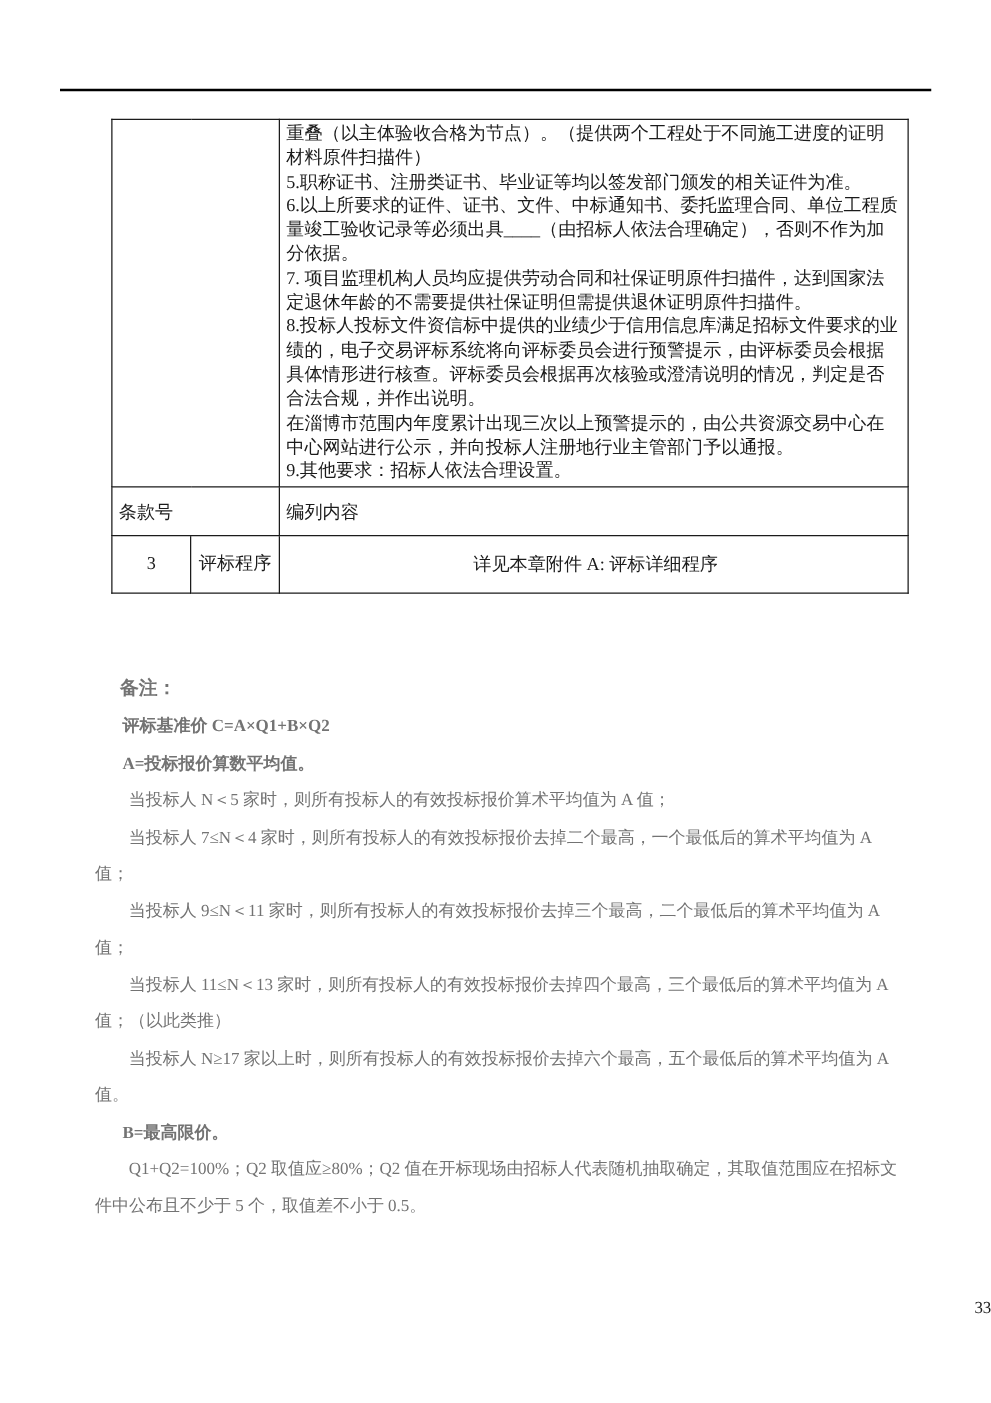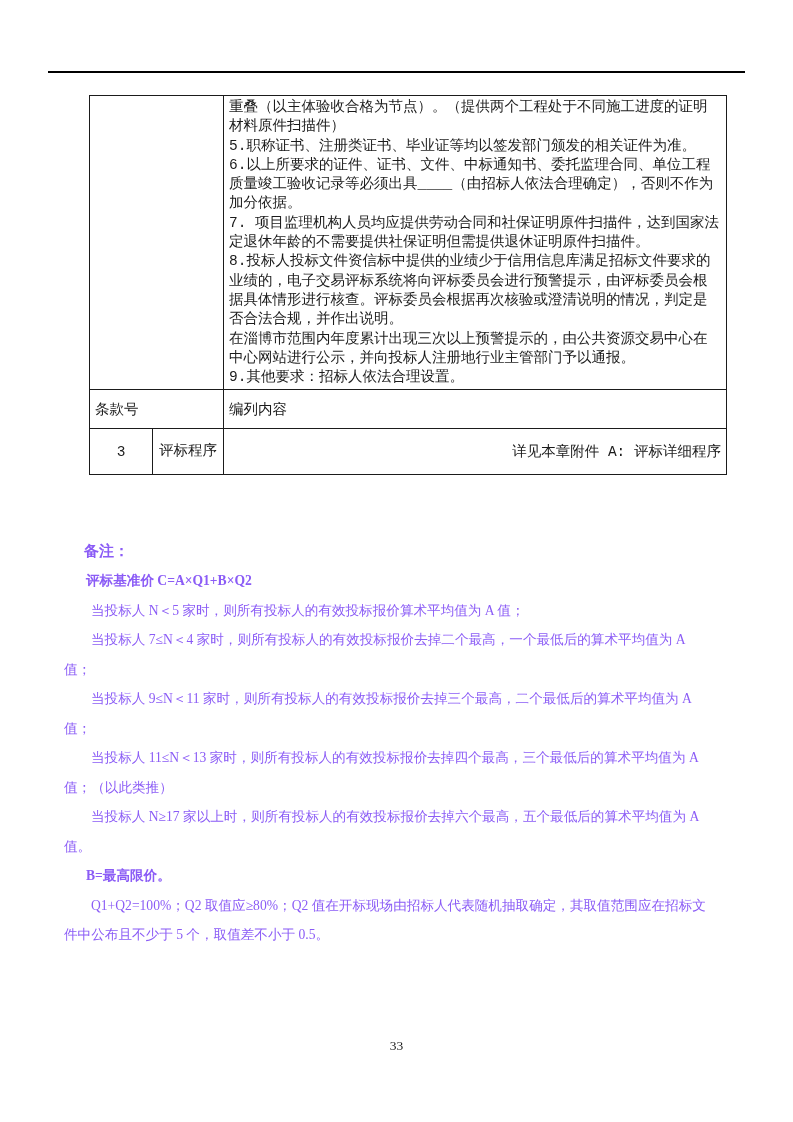--- a/index.html
+++ b/index.html
@@ -22,21 +22,20 @@
   }
   .clause-table {
     position: absolute;
     left: 89px;
     top: 95px;
     width: 638px;
     border-collapse: collapse;
     table-layout: fixed;
     font-size: 14.5px;
     color: #1b1b1b;
-    font-family: Liberation Mono, monospace;
   }
   .clause-table td {
     border: 1.5px solid #1b1b1b;
     padding: 1px 5px;
     vertical-align: middle;
     overflow: hidden;
   }
   td.cont-left { }
   td.cont-content {
     vertical-align: top;
@@ -46,46 +45,46 @@
   }
   .cell-para { margin: 0; }
   tr.hdr-row td {
     height: 36px;
     text-align: left;
   }
   tr.item-row-1 td { height: 43px; }
   tr.item-row-2 td { height: 46px; }
   td.num-cell { text-align: center; }
   td.title-cell { text-align: left; padding-left: 6px; line-height: 19.5px; }
-  td.content-cell { text-align: right; padding-left: 8px; }
+  td.content-cell { text-align: center; padding-left: 8px; }
   .notes {
     position: absolute;
-    left: 64px;
+    left: 76px;
     top: 536px;
     width: 648px;
     font-size: 13.6px;
     line-height: 29.5px;
-    color: #8b5cf6;
+    color: #737373;
   }
   .notes-heading {
     font-weight: bold;
     font-size: 15px;
     padding-left: 20px;
     margin: 0;
     line-height: 30px;
   }
   .np { margin: 0; }
   .ind1 { text-indent: 22px; font-weight: bold; }
   .ind2 { text-indent: 27px; }
   .page-number {
     position: absolute;
     top: 1038px;
     left: 0;
     width: 100%;
-    text-align: center;
+    text-align: right;
     font-size: 13.5px;
     color: #1b1b1b;
   }
 </style>
 </head>
 <body>
 
 <div class="page">
 
   <div class="header-rule"></div>
@@ -117,20 +116,21 @@
         <td class="num-cell">3</td>
         <td class="title-cell">评标程序</td>
         <td class="content-cell">详见本章附件 A: 评标详细程序</td>
       </tr>
     </tbody>
   </table>
 
   <div class="notes">
     <p class="notes-heading">备注：</p>
     <p class="np ind1">评标基准价 C=A×Q1+B×Q2</p>
+    <p class="np ind1">A=投标报价算数平均值。</p>
     <p class="np ind2">当投标人 N＜5 家时，则所有投标人的有效投标报价算术平均值为 A 值；</p>
     <p class="np ind2">当投标人 7≤N＜4 家时，则所有投标人的有效投标报价去掉二个最高，一个最低后的算术平均值为 A 值；</p>
     <p class="np ind2">当投标人 9≤N＜11 家时，则所有投标人的有效投标报价去掉三个最高，二个最低后的算术平均值为 A 值；</p>
     <p class="np ind2">当投标人 11≤N＜13 家时，则所有投标人的有效投标报价去掉四个最高，三个最低后的算术平均值为 A 值；（以此类推）</p>
     <p class="np ind2">当投标人 N≥17 家以上时，则所有投标人的有效投标报价去掉六个最高，五个最低后的算术平均值为 A 值。</p>
     <p class="np ind1">B=最高限价。</p>
     <p class="np ind2">Q1+Q2=100%；Q2 取值应≥80%；Q2 值在开标现场由招标人代表随机抽取确定，其取值范围应在招标文件中公布且不少于 5 个，取值差不小于 0.5。</p>
   </div>
 
   <div class="page-number">33</div>

